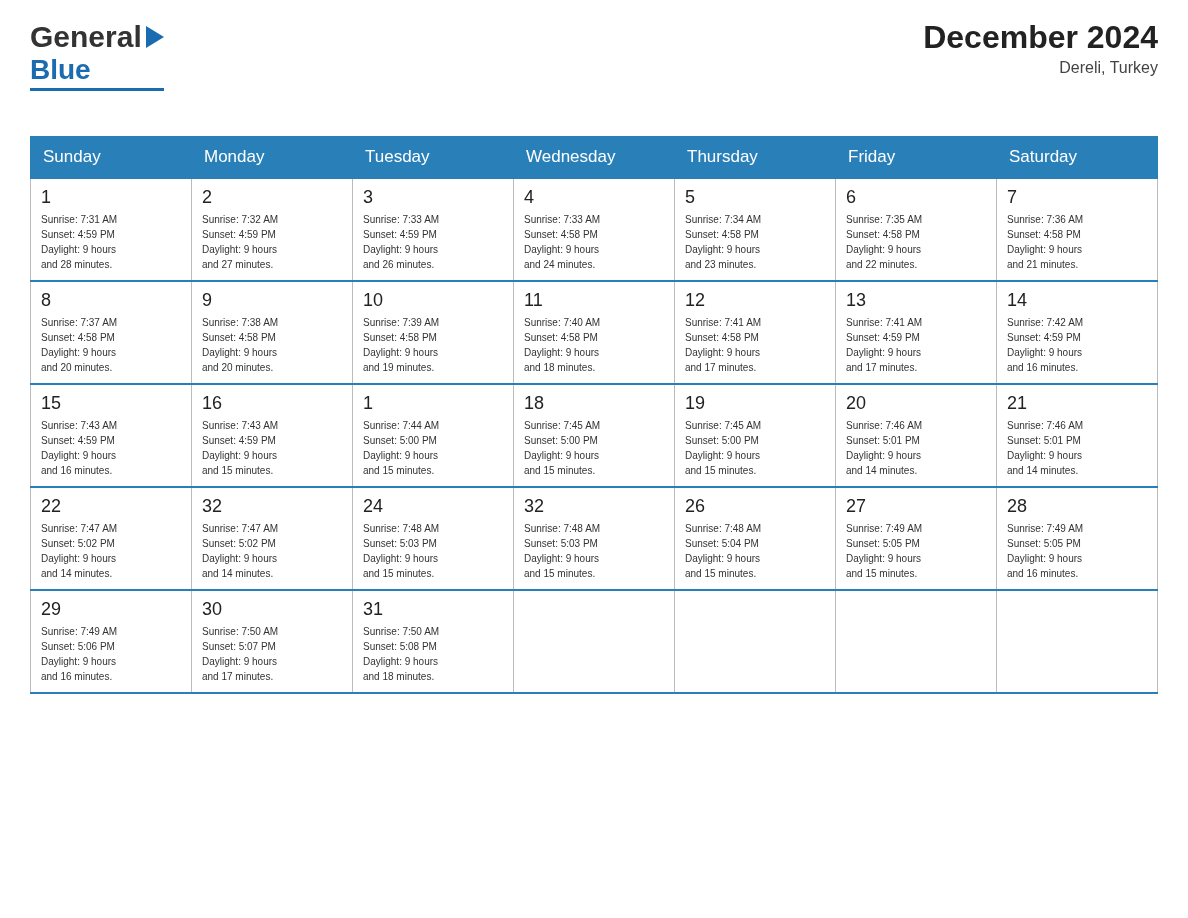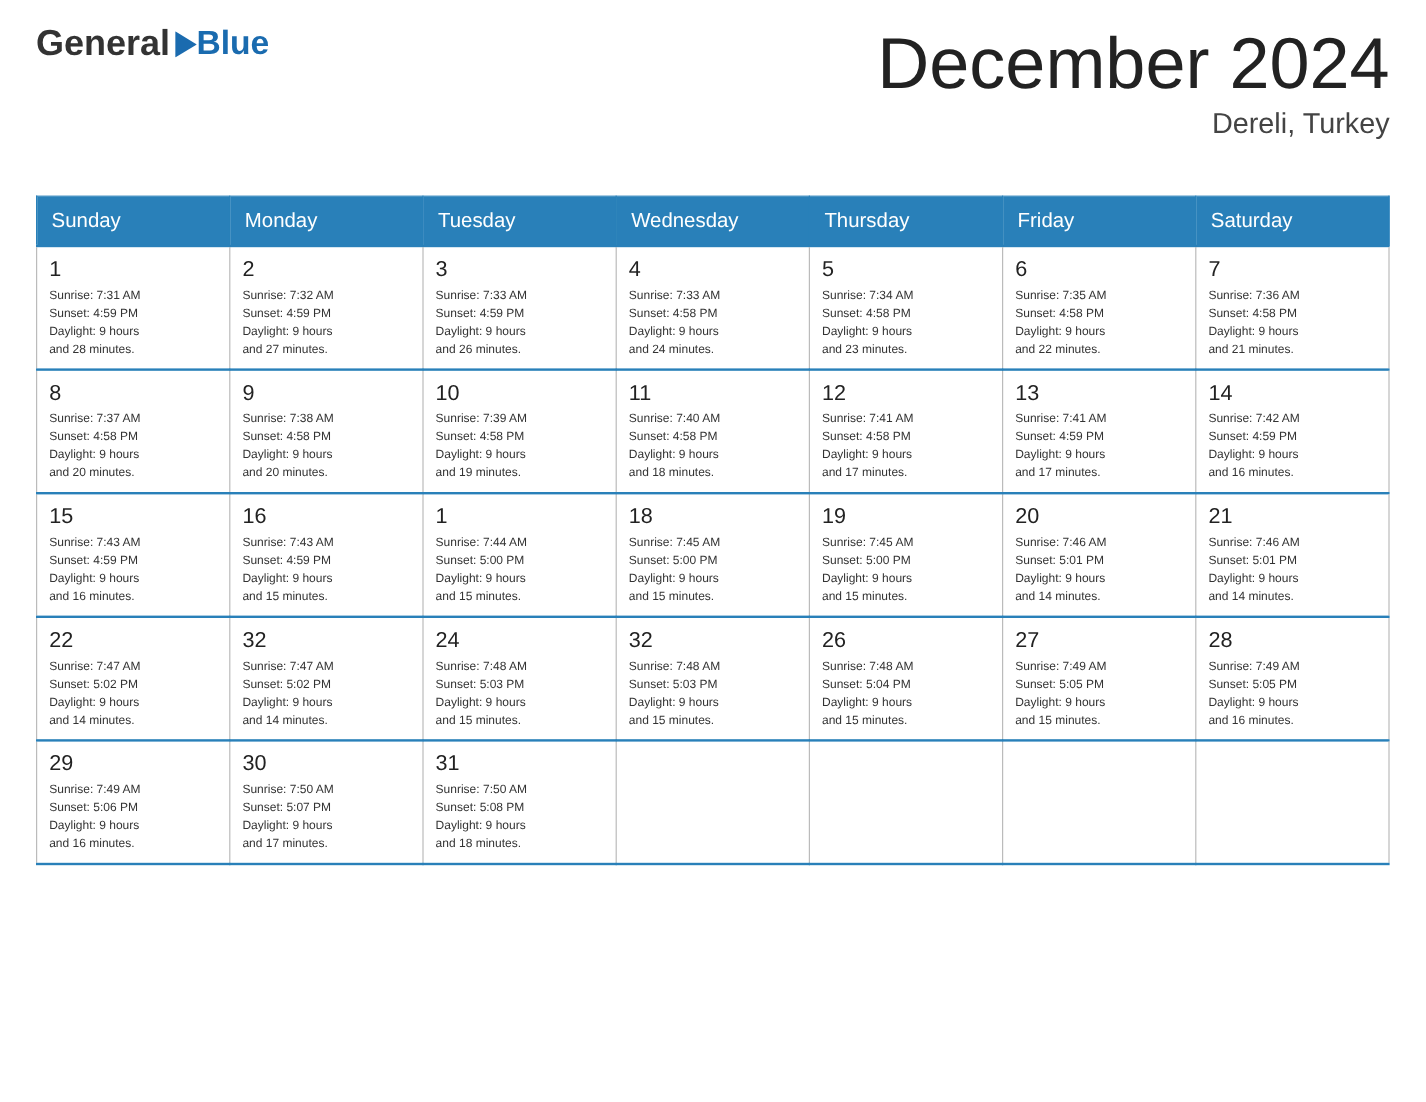--- a/index.html
+++ b/index.html
@@ -11,34 +11,34 @@
       padding: 20px 30px;
     }
     .header {
       display: flex;
       justify-content: space-between;
       align-items: flex-start;
       margin-bottom: 20px;
     }
     .logo {
       display: flex;
-      flex-direction: row;
+      flex-direction: column;
       align-items: flex-start;
     }
     .title-section {
       text-align: right;
     }
     .month-year {
-      font-size: 60px;
-      font-weight: normal;
+      font-size: 32px;
+      font-weight: bold;
       color: #222;
       line-height: 1.1;
     }
     .location {
-      font-size: 24px;
+      font-size: 16px;
       color: #444;
       margin-top: 4px;
     }
     .calendar-table {
       width: 100%;
       border-collapse: collapse;
       border: 1px solid #2980b9;
       margin-top: 45px;
     }
     .calendar-table th {

